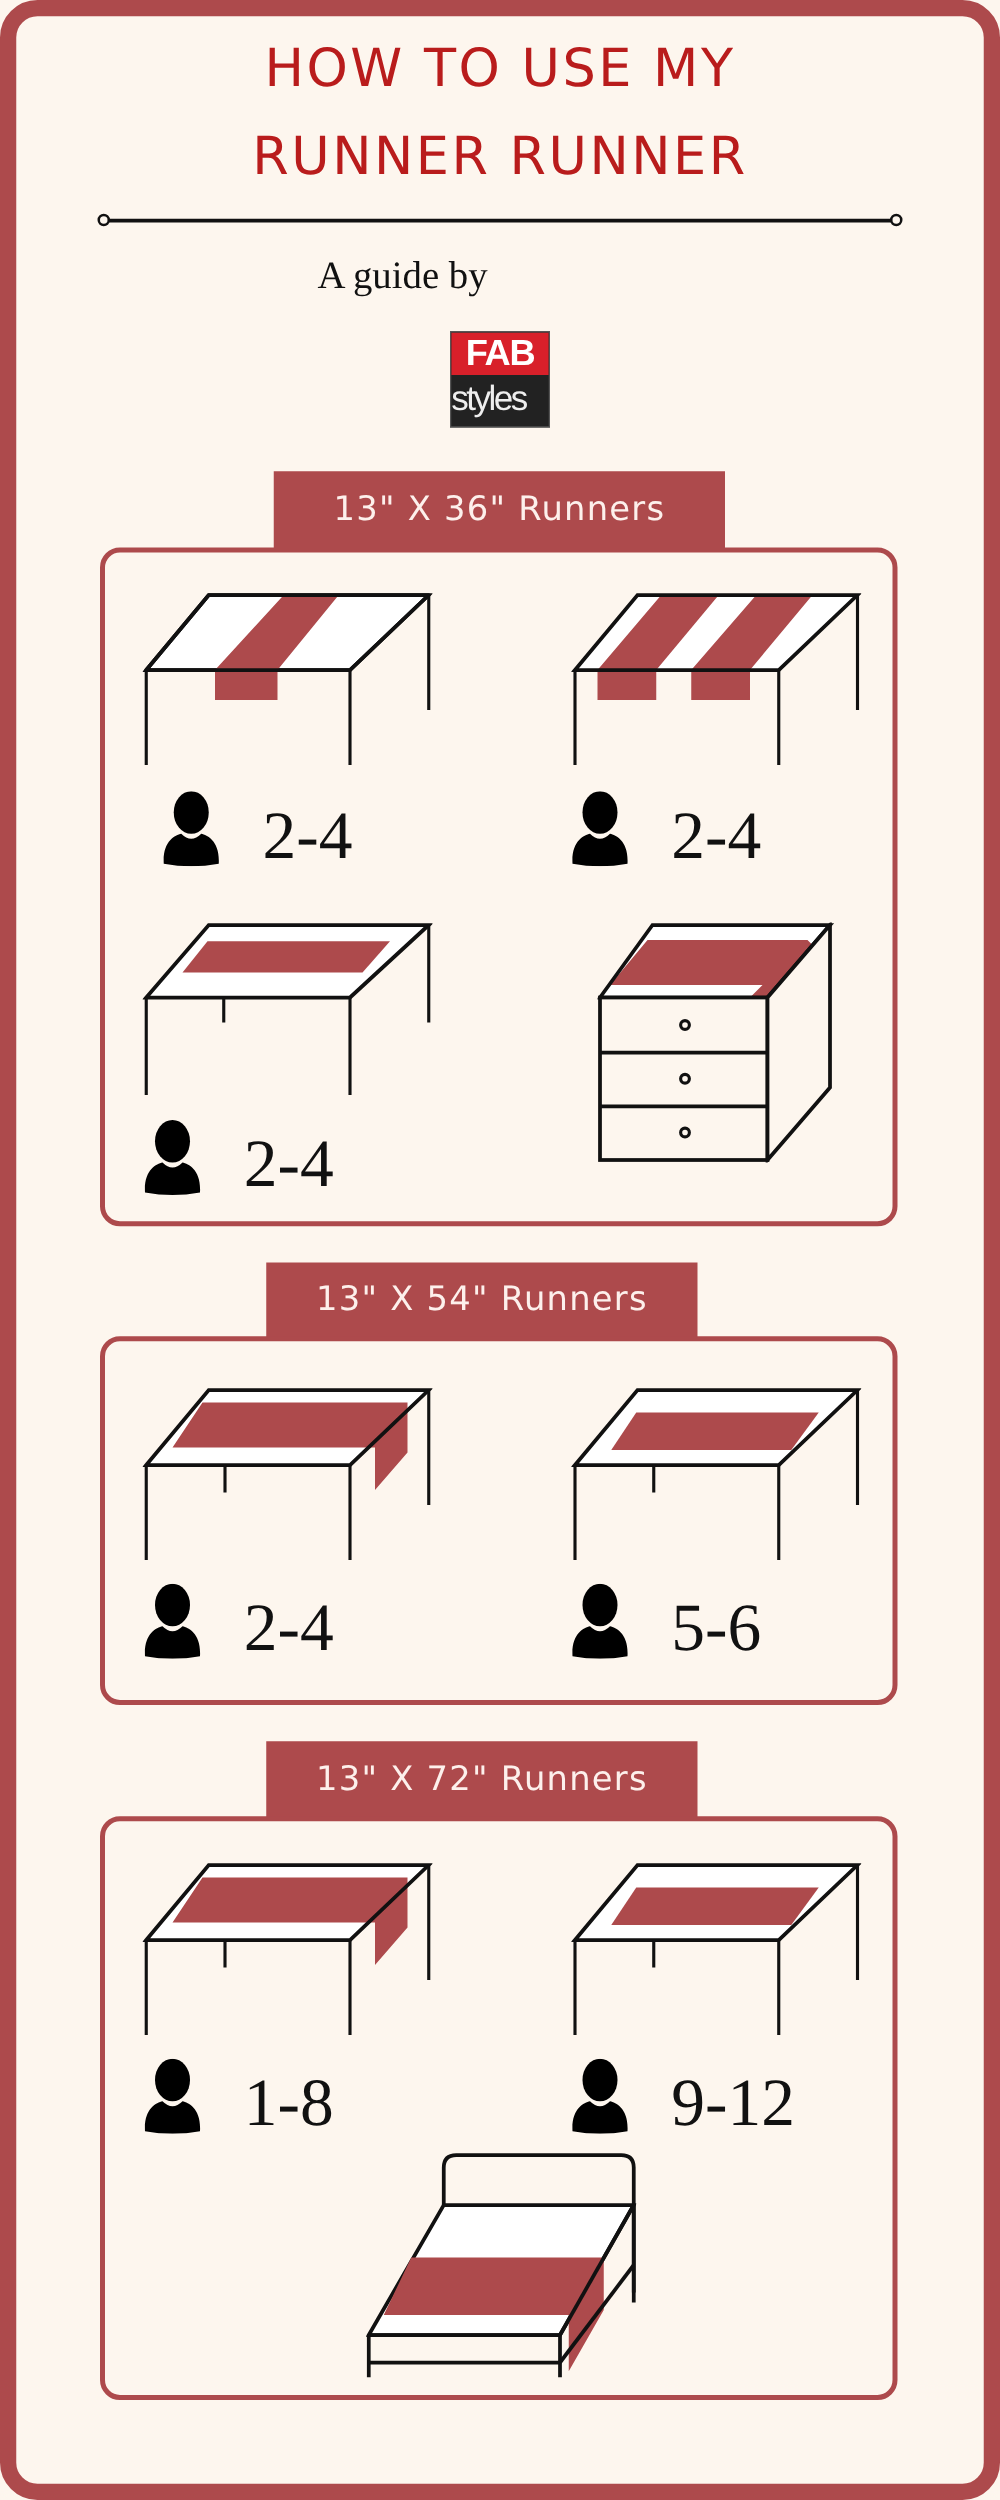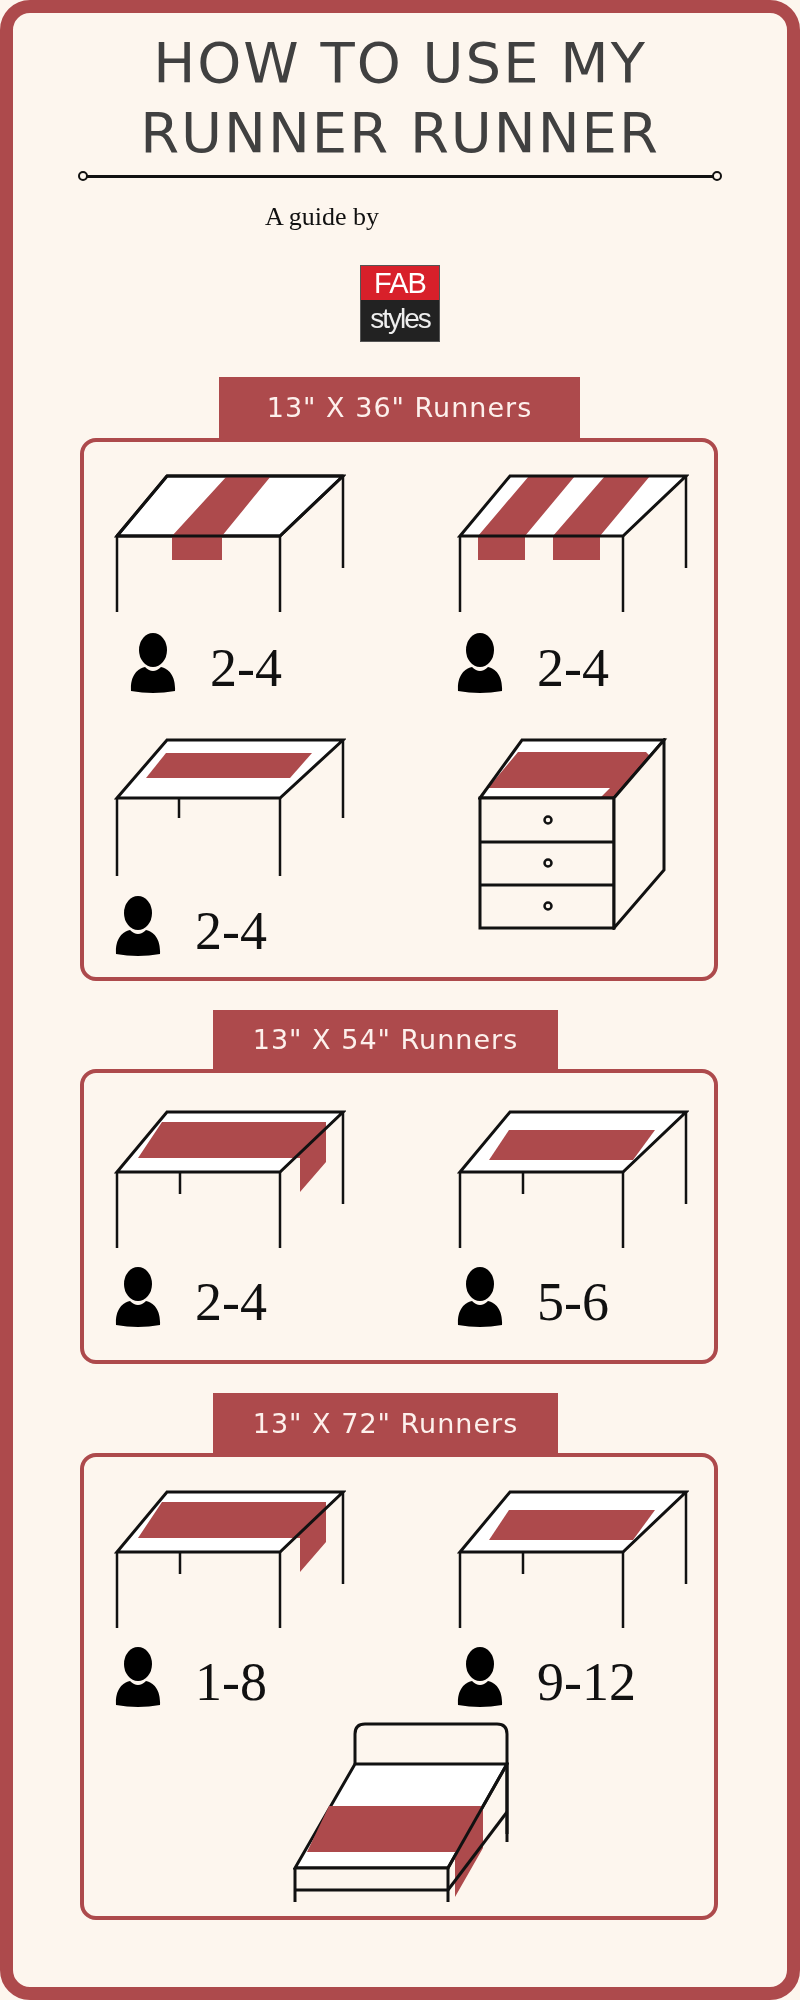--- a/index.html
+++ b/index.html
@@ -1,24 +1,24 @@
 <!DOCTYPE html>
 <html><head>
 <meta charset="utf-8">
 <style>
   html, body { margin:0; padding:0; }
   body { width:800px; height:2000px; background:#fdf6ee; position:relative; overflow:hidden; font-family:"Liberation Sans", sans-serif; }
   .frame { position:absolute; left:0; top:0; width:800px; height:2000px; box-sizing:border-box; border:13px solid #ad4a4c; border-radius:30px; background:#fdf6ee; }
-  .title { position:absolute; left:0; width:800px; text-align:center; color:#404040; font-family:"DejaVu Sans", sans-serif; font-size:56px; letter-spacing:2px; font-weight:normal; }
+  .title { position:absolute; left:0; width:800px; text-align:center; color:#b91c1c; font-family:"DejaVu Sans", sans-serif; font-size:42px; letter-spacing:2px; font-weight:normal; }
   .divider { position:absolute; left:84px; top:175px; width:632px; height:3px; background:#111; }
   .divider .dot { position:absolute; top:-4px; width:6px; height:6px; border:2px solid #111; border-radius:50%; background:#fdf6ee; }
-  .guide { position:absolute; left:0; top:202px; width:644px; text-align:center; font-family:"Liberation Serif", serif; font-size:26px; color:#111; }
+  .guide { position:absolute; left:0; top:202px; width:644px; text-align:center; font-family:"Liberation Serif", serif; font-size:31px; color:#111; }
   .logo { position:absolute; left:360px; top:265px; width:80px; height:77px; border:1px solid #555; box-sizing:border-box; background:#222; overflow:hidden; }
-  .logo .top { height:34px; background:#d8202a; color:#fff; font-weight:normal; font-size:29px; text-align:center; line-height:34px; letter-spacing:-1px; }
-  .logo .bot { height:41px; color:#eee; font-size:28px; text-align:center; line-height:38px; letter-spacing:-2px; }
+  .logo .top { height:34px; background:#d8202a; color:#fff; font-weight:bold; font-size:29px; text-align:center; line-height:34px; letter-spacing:-1px; }
+  .logo .bot { height:41px; color:#eee; font-size:28px; line-height:38px; letter-spacing:-2px; }
   .banner { position:absolute; background:#ad4a4c; color:#fdf0ec; text-align:center; font-family:"DejaVu Sans", sans-serif; font-size:27px; letter-spacing:1px; }
   .box { position:absolute; left:80px; width:638px; box-sizing:border-box; border:4px solid #ad4a4c; border-radius:16px; }
   .ill { position:absolute; }
   .people { position:absolute; height:60px; }
   .people svg { position:absolute; left:0; top:0; }
   .people .count { position:absolute; left:82px; top:4px; font-family:"Liberation Serif", serif; font-size:54px; color:#111; white-space:nowrap; }
 </style>
 </head>
 <body>
 

